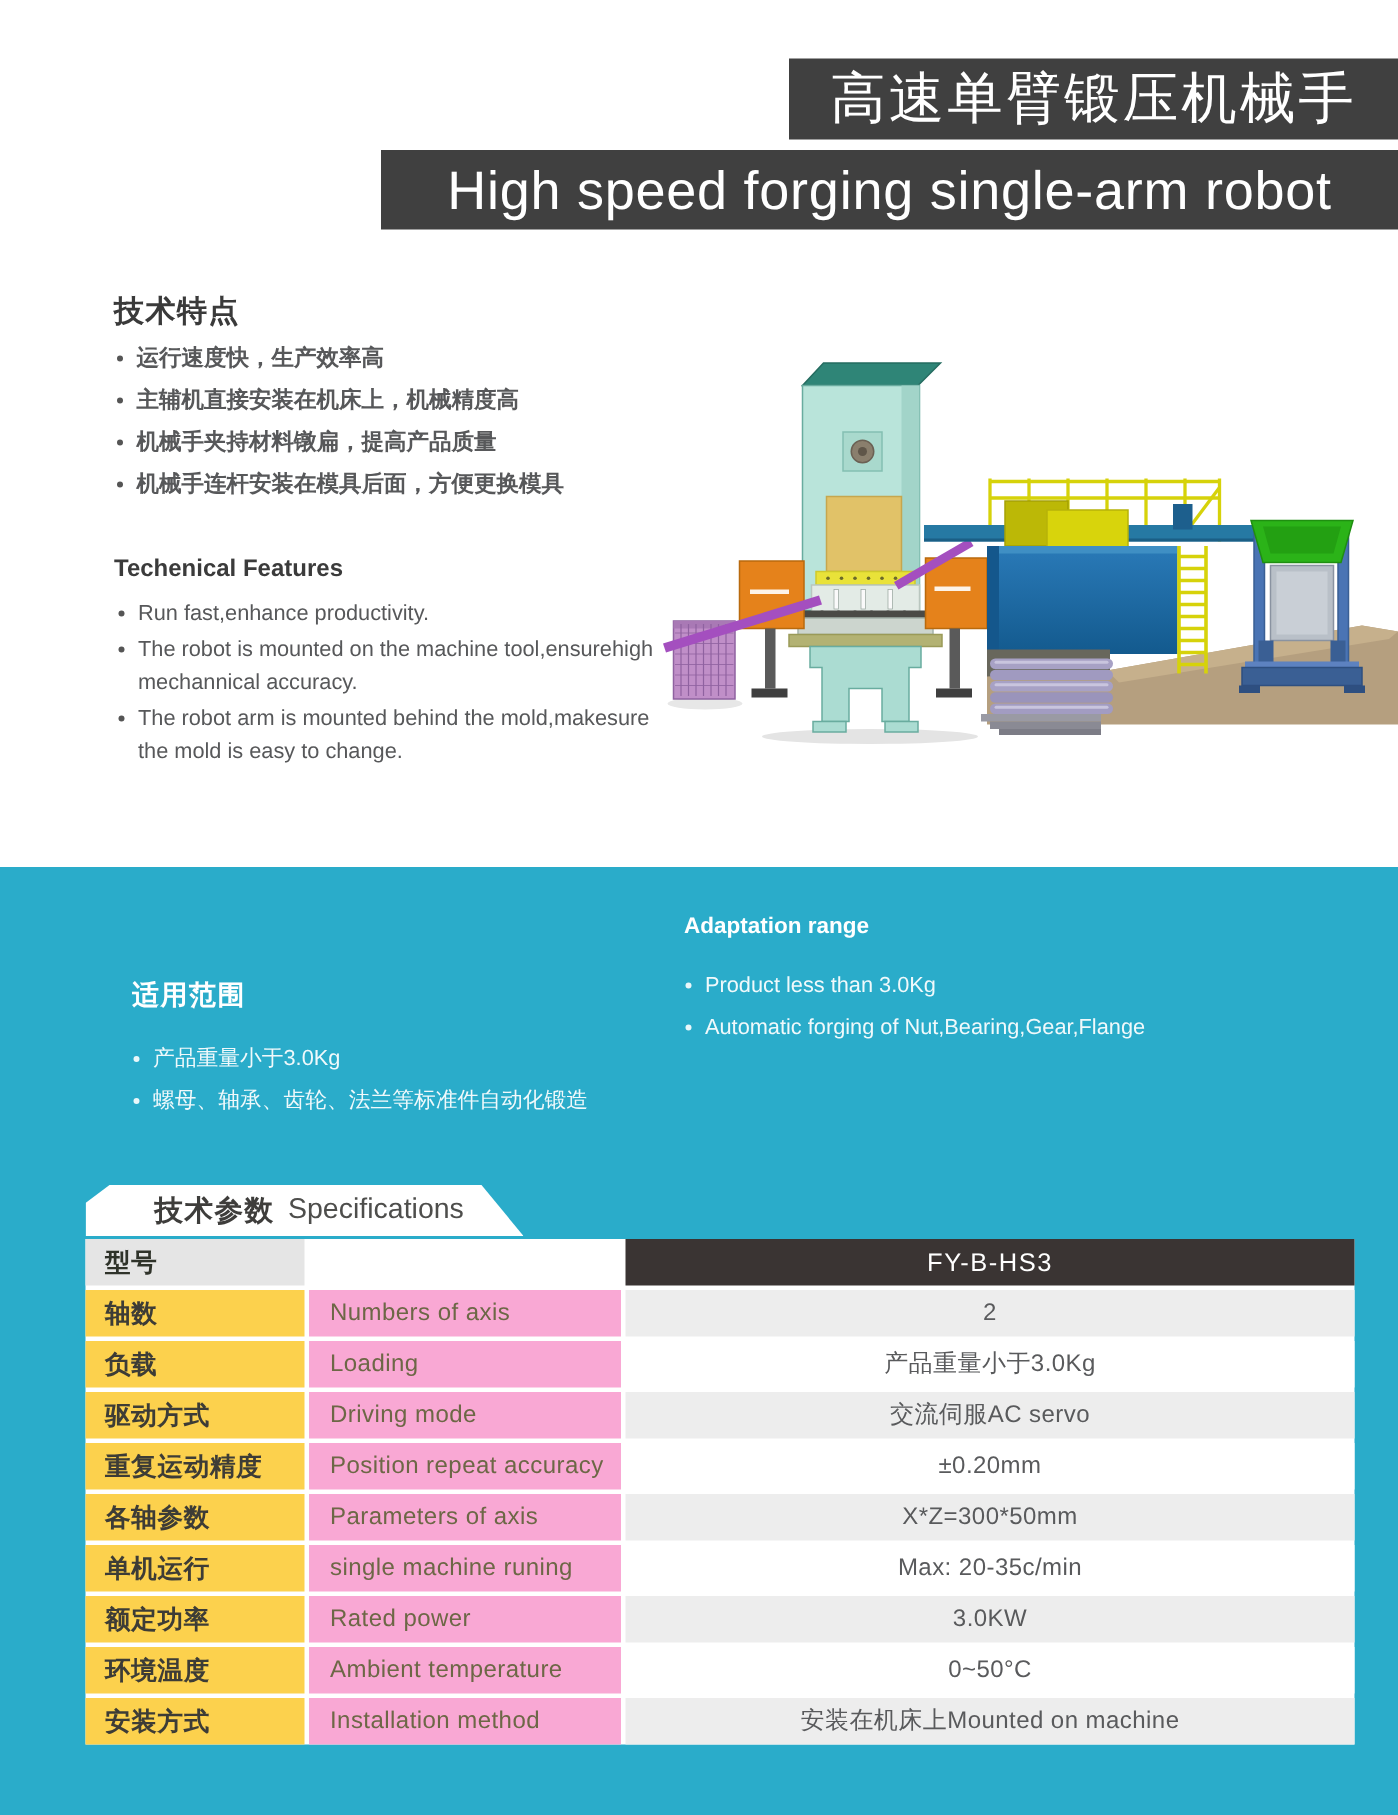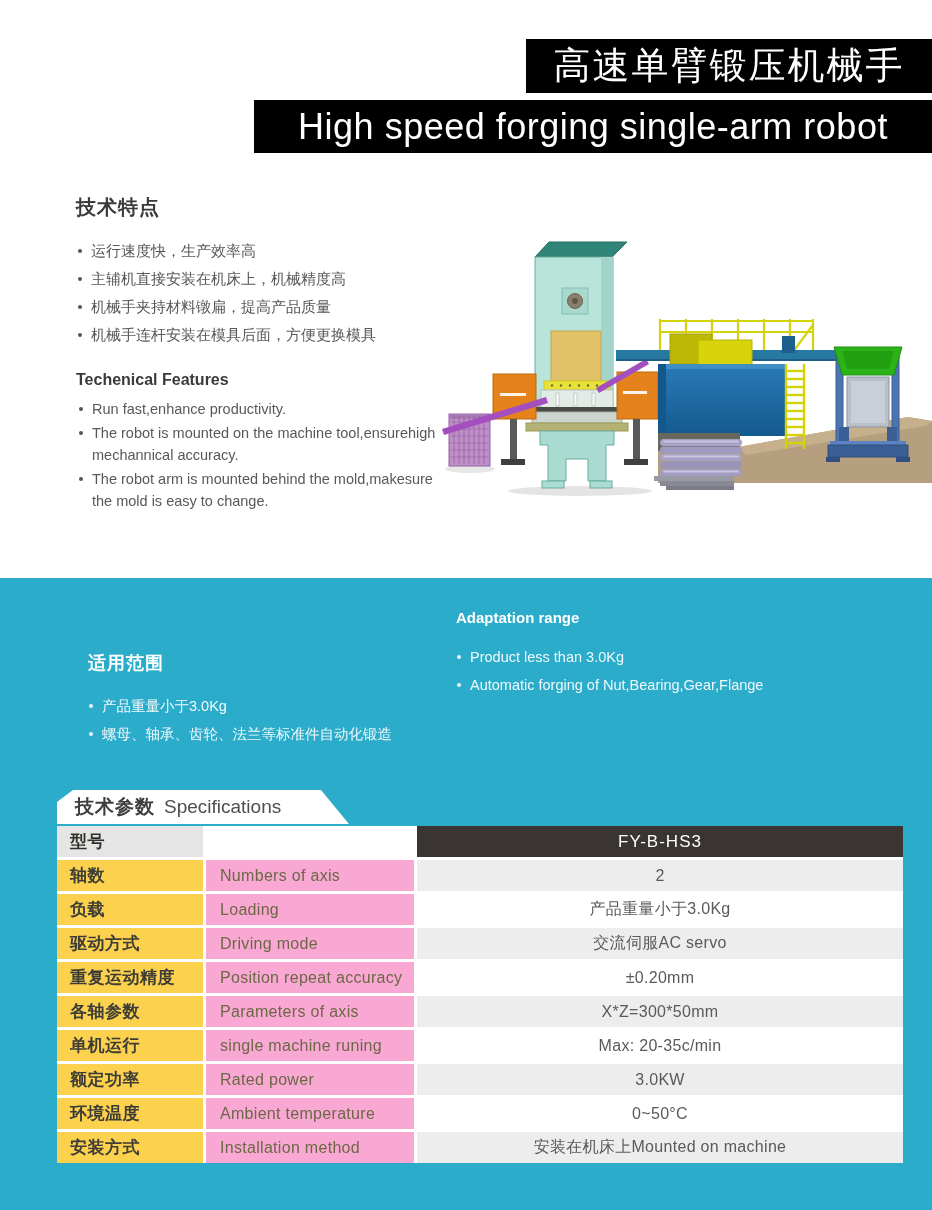--- a/index.html
+++ b/index.html
@@ -2,29 +2,29 @@
 <html><head>
 <meta charset="utf-8">
 <style>
   * { margin:0; padding:0; box-sizing:border-box; }
   html,body { background:#ffffff; }
   .page {
     position:relative; width:932px; height:1210px; background:#ffffff;
     font-family:"Liberation Sans","DejaVu Sans",sans-serif; overflow:hidden;
   }
   
-  .banner { position:absolute; background:#000000; color:#fff;
+  .banner { position:absolute; background:#404040; color:#fff;
             display:flex; align-items:center; justify-content:center; }
   .banner-zh { top:39px; right:0; width:406px; height:54px; font-size:37px; letter-spacing:2px; }
   .banner-en { top:100px; right:0; width:678px; height:53px; font-size:36px; letter-spacing:0.5px; }
 
   
   .features-zh { position:absolute; left:76px; top:194px; width:372px; }
   .features-zh h2 { font-size:20px; font-weight:bold; color:#3a3a3a; letter-spacing:1px; }
-  .features-zh ul { list-style:none; margin-top:16px; }
+  .features-zh ul { list-style:none; margin-top:4px;font-weight:bold; }
   .features-zh li { position:relative; padding-left:15px; font-size:15px; color:#57585a; line-height:28px; }
   .features-zh li::before { content:""; position:absolute; left:2px; top:12px;
       width:4px; height:4px; border-radius:50%; background:#555; }
 
   .features-en { position:absolute; left:76px; top:371px; width:380px; }
   .features-en h3 { font-size:16px; font-weight:bold; color:#3b3b3b; }
   .features-en ul { list-style:none; margin-top:9px; }
   .features-en li { position:relative; padding-left:16px; font-size:14.5px; color:#57585a;
       line-height:22.5px; margin-bottom:1px; }
   .features-en li::before { content:""; position:absolute; left:3px; top:9px;
@@ -42,21 +42,21 @@
   .range-en h2 { font-size:15px; font-weight:bold; }
   .range-list { list-style:none; margin-top:17px; }
   .range-list li { position:relative; padding-left:14px; font-size:14.5px;
       color:rgba(255,255,255,0.93); line-height:28px; }
   .range-list li::before { content:""; position:absolute; left:1px; top:12px;
       width:4px; height:4px; border-radius:50%; background:rgba(255,255,255,0.9); }
 
   
   .spec-banner { position:absolute; left:57px; top:212px; width:292px; height:34px; background:#fff;
       clip-path:polygon(16px 0, 264px 0, 292px 34px, 0 34px, 0 12px);
-      display:flex; align-items:center; padding-left:18px; gap:9px; }
+      display:flex; align-items:center; padding-left:46px; gap:9px; }
   .spec-banner .zh { font-size:19px; font-weight:bold; color:#3e3d3b; letter-spacing:1px; }
   .spec-banner .en { font-size:19px; color:#4e4e4c; }
 
   .spec-table { position:absolute; left:57px; top:248px; width:846px;
       display:grid; grid-template-columns:146px 208px 486px; grid-auto-rows:31px;
       gap:3px; background:#fff; }
   .cell { display:flex; align-items:center; }
   .c1 { background:#fcd14d; padding-left:13px; font-size:17px; font-weight:bold;
         color:#3d3c36; letter-spacing:0.5px; }
   .c2 { background:#f9a8d4; padding-left:14px; font-size:16px; color:#6d6746; letter-spacing:0.3px; }

